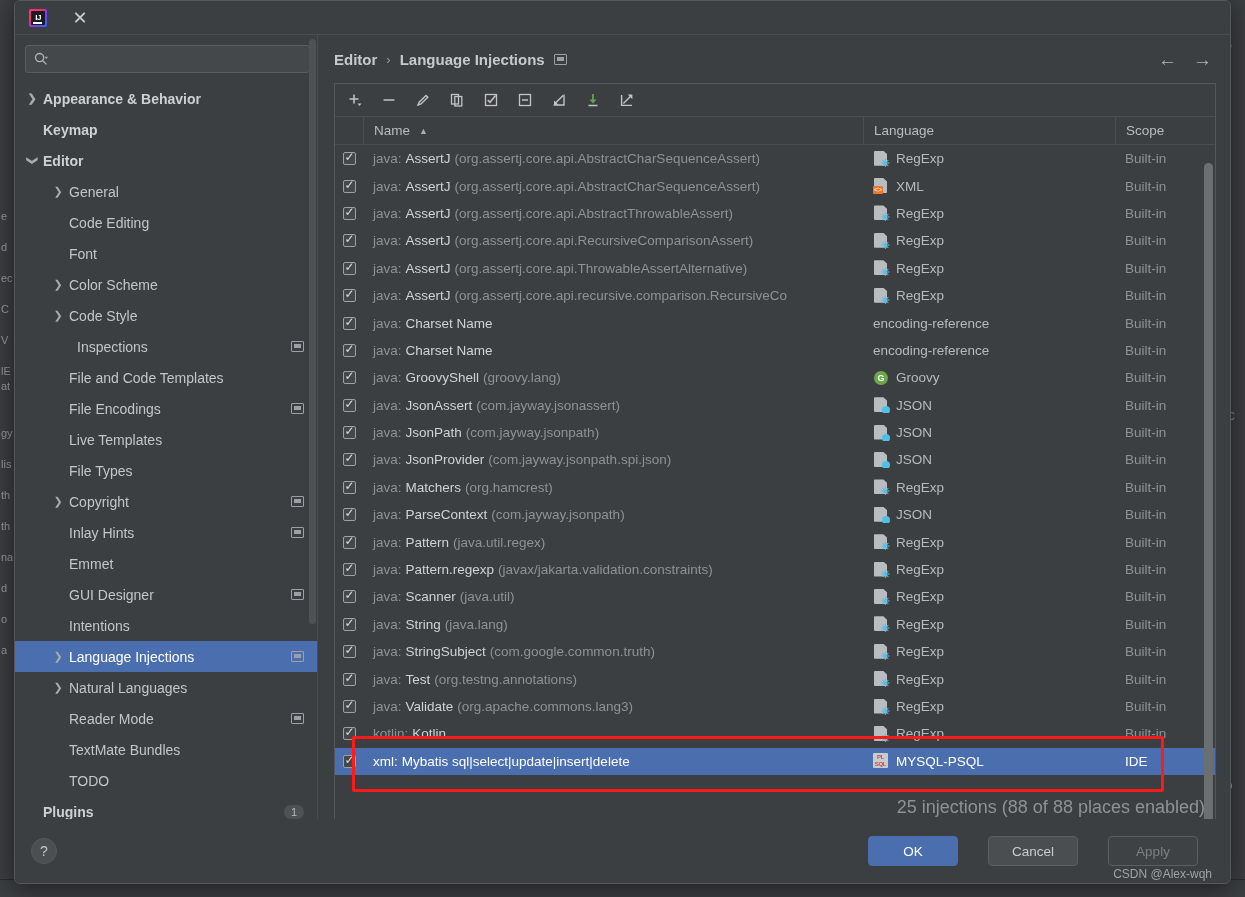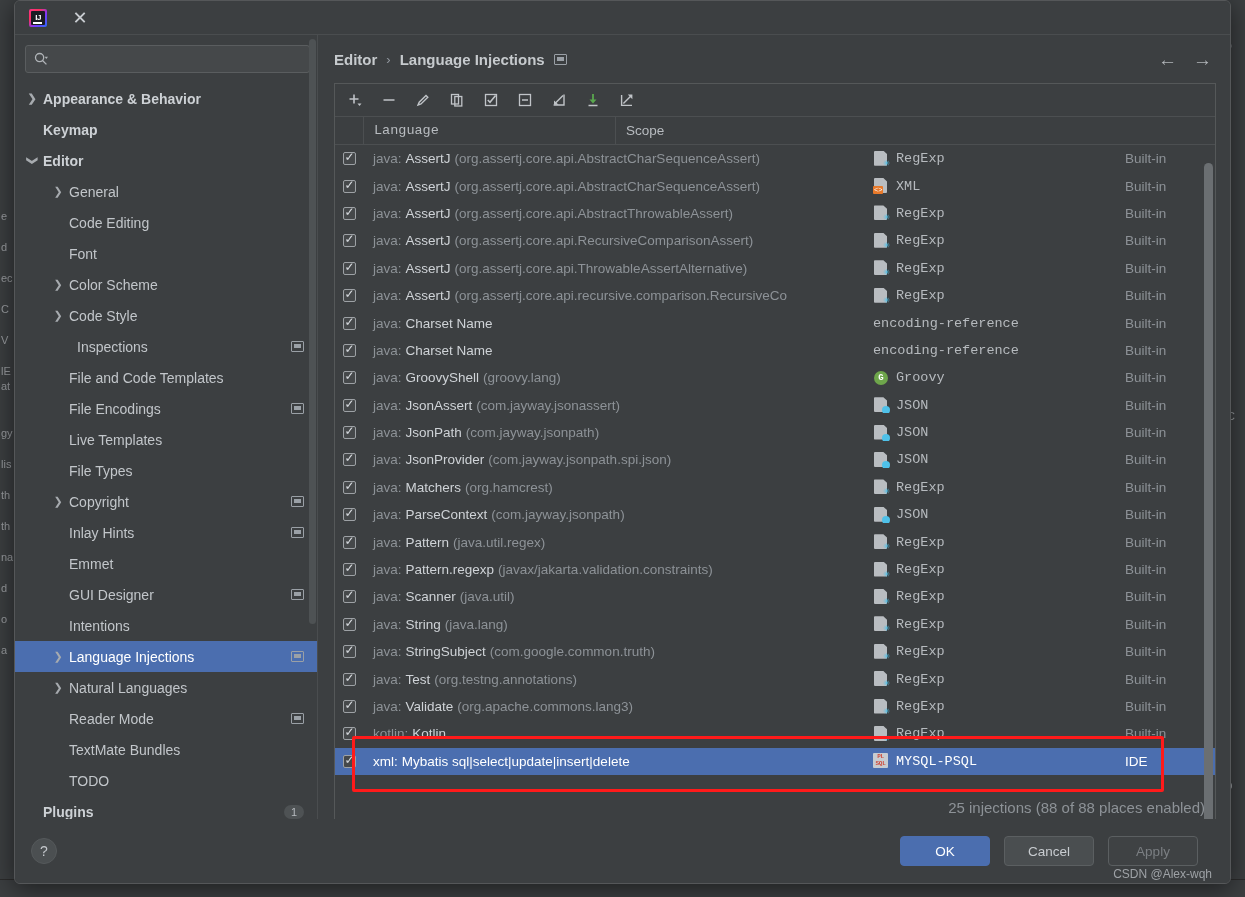--- a/index.html
+++ b/index.html
@@ -151,21 +151,21 @@
                 background: #3c3f41; position: relative; }
   #thead {
     height: 28px; flex: 0 0 28px; display: flex; align-items: stretch;
     background: #3c3f41; border-bottom: 1px solid #4c4f51;
     font-size: 13.5px; color: #b8bcc0;
   }
   #thead .th { display: flex; align-items: center; padding: 0 10px; }
   #thead .th + .th { border-left: 1px solid #4c4f51; }
   .col-chk  { width: 28px; flex: 0 0 28px; }
   .col-name { flex: 1 1 auto; min-width: 0; }
-  .col-lang { width: 252px; flex: 0 0 252px; font-family: Liberation Mono, monospace; }
+  .col-lang { width: 252px; flex: 0 0 252px; }
   .col-scope{ width: 100px; flex: 0 0 100px; }
   .sort-caret { margin-left: 9px; color: #a9adb1; font-size: 9px; }
 
   #tbody { flex: 1 1 auto; overflow: hidden; position: relative; }
   .trow {
     height: 27.4px; display: flex; align-items: center; font-size: 13.5px;
     color: #b6babe; cursor: pointer;
   }
   .trow.selected { background: #4b6eaf; color: #ffffff; }
   .cell { display: flex; align-items: center; padding: 0 10px; overflow: hidden; white-space: nowrap; }
@@ -216,40 +216,40 @@
   }
 
   #table-scrollbar {
     position: absolute; right: 2px; top: 46px; width: 9px; height: 694px;
     background: #6b6f72; border-radius: 5px;
   }
 
   #status-row {
     height: 24px; flex: 0 0 24px; display: flex; align-items: center;
     justify-content: flex-end; padding-right: 10px;
-    font-size: 15px; color: #8d9297;
+    font-size: 18px; color: #8d9297;
   }
 
   
   #annot {
     position: absolute; left: 352px; top: 736px; width: 812px; height: 56px;
     border: 3px solid #ff1a1a; border-radius: 2px; pointer-events: none; z-index: 40;
   }
 
   
   #footer {
     height: 64px; flex: 0 0 64px; display: flex; align-items: center;
     padding: 0 16px 0 16px; background: #3c3f41; position: relative;
   }
   #help-btn {
     width: 26px; height: 26px; border-radius: 50%; background: #4b4f51;
     color: #c3c7cb; display: flex; align-items: center; justify-content: center;
     font-size: 14px; cursor: pointer; border: 1px solid #55595b;
   }
-  #btn-group { margin-left: auto; display: flex; gap: 14px; padding-right: 16px; }
+  #btn-group { margin-left: auto; display: flex; gap: 30px; padding-right: 16px; }
   .dlgbtn {
     min-width: 90px; height: 30px; border-radius: 4px; font-size: 13.5px;
     display: flex; align-items: center; justify-content: center; cursor: pointer;
     border: 1px solid #5b5f61; background: #4a4e50; color: #c8ccd0;
     font-family: inherit;
   }
   .dlgbtn.primary { background: #4b6eaf; border-color: #4b6eaf; color: #ffffff; }
   .dlgbtn.disabled { color: #7b7f83; background: #3f4244; cursor: default; }
   #watermark {
     position: absolute; right: 18px; bottom: 2px; font-size: 12px; color: #9ea2a6;
@@ -484,20 +484,24 @@
               <polyline points="2.6,3 2.6,13.4 13,13.4" fill="none" stroke="#c0c4c8" stroke-width="1.4"></polyline>
               <line x1="4.4" y1="11.6" x2="12.4" y2="3.6" stroke="#c0c4c8" stroke-width="1.4"></line>
               <polygon points="13.4,2.6 13.4,7.2 8.8,2.6" fill="#c0c4c8"></polygon>
               </svg>
           </div>
         </div>
 
         <div id="table-wrap">
           <div id="thead">
             <div class="th col-chk"></div>
+            <div class="th col-name">
+              <span>Name</span>
+              <span class="sort-caret">▲</span>
+            </div>
             <div class="th col-lang">Language</div>
             <div class="th col-scope">Scope</div>
           </div>
           <div id="tbody">
               <div class="trow">
                 <div class="cell col-chk">
                   <span class="chk on"></span>
                 </div>
                 <div class="cell col-name">
                   <span class="row-prefix">java:</span>

